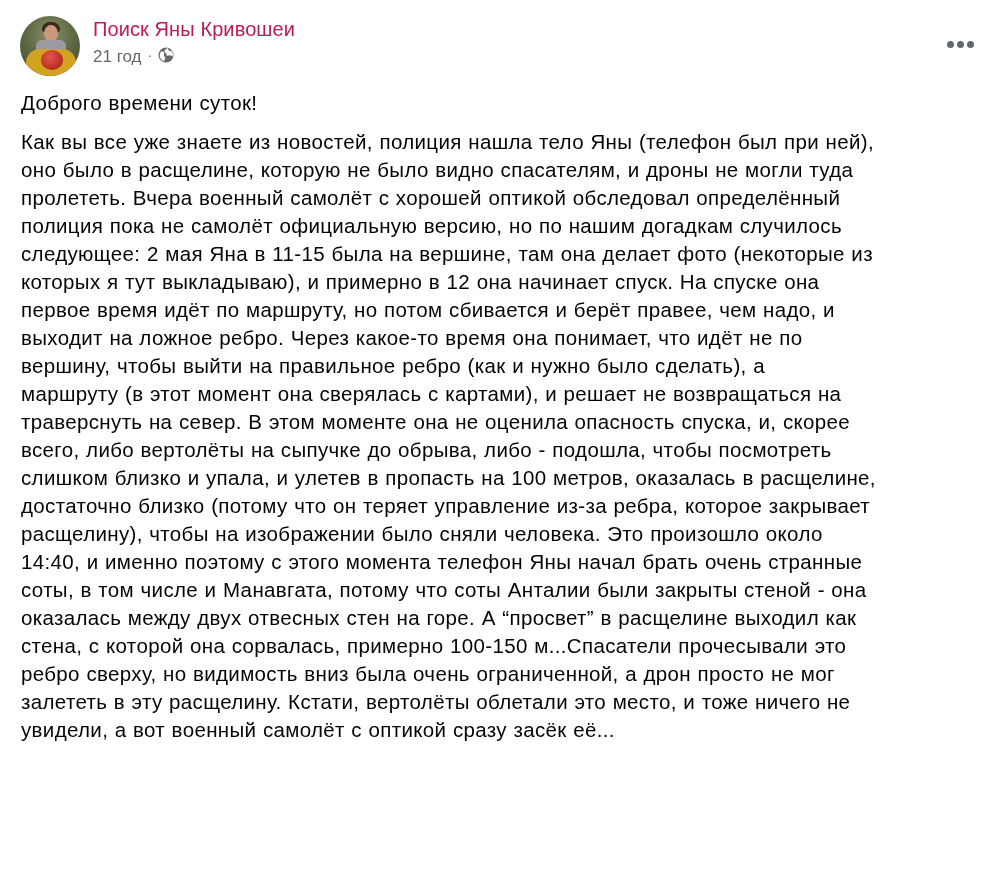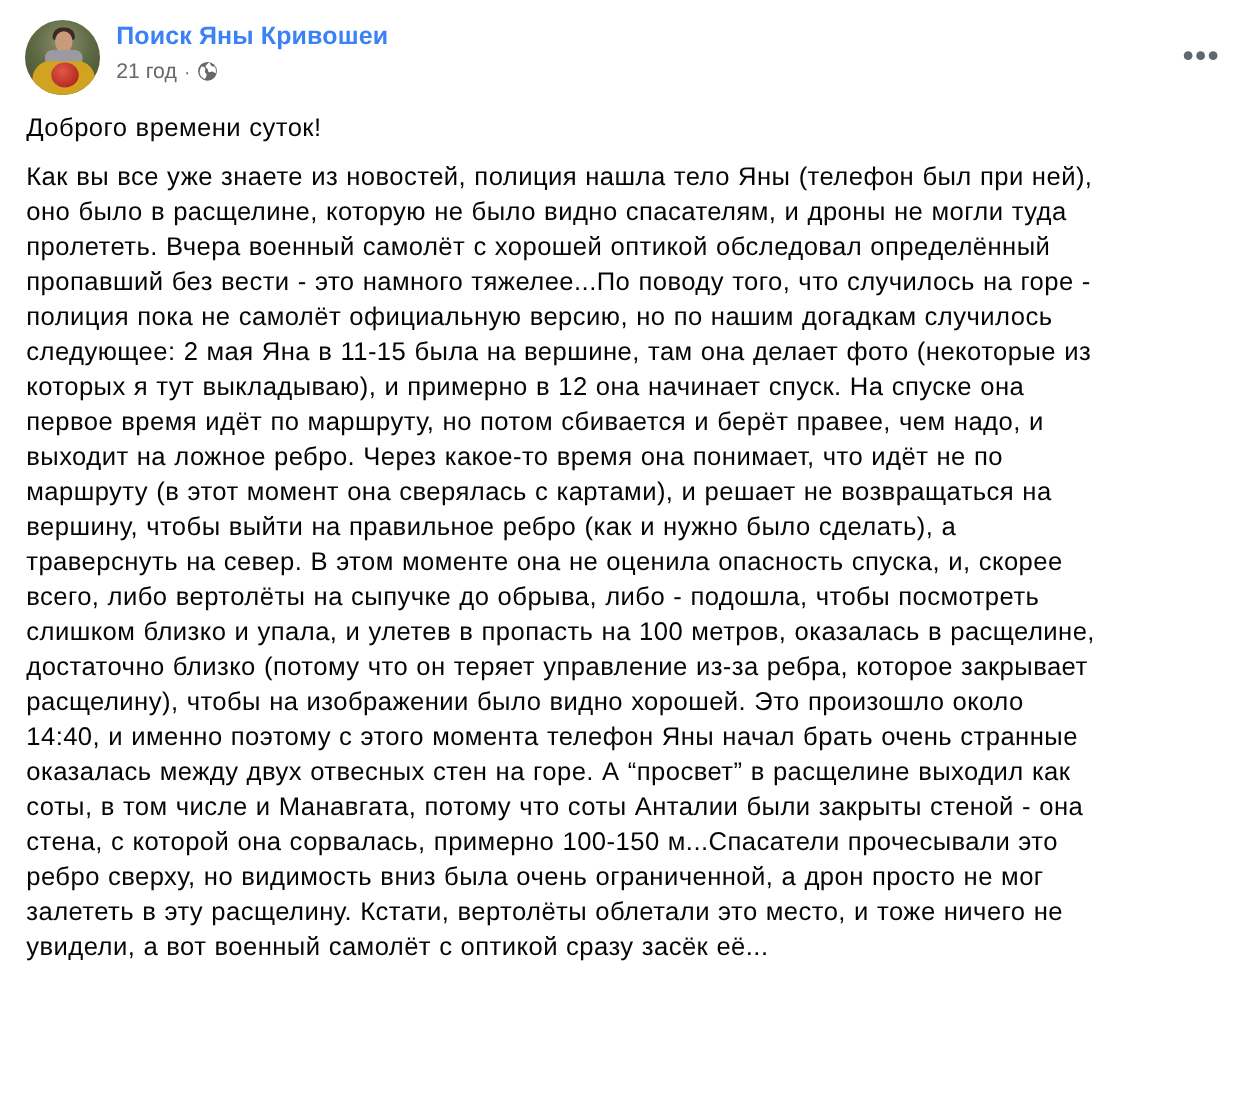--- a/index.html
+++ b/index.html
@@ -76,32 +76,32 @@
       width: 22px;
       height: 20px;
       border-radius: 50%;
       background: radial-gradient(circle at 40% 35%, #e2574a 0%, #b72c22 70%, #8d1e17 100%);
     }
     .author-name {
       position: absolute;
       left: 73px;
       top: 2px;
       font-size: 20px;
-      font-weight: bold;
-      color: #3b82f6;
+      font-weight: normal;
+      color: #be185d;
       letter-spacing: 0.1px;
       cursor: pointer;
       white-space: nowrap;
     }
     .meta {
       position: absolute;
       left: 73px;
       top: 31px;
       display: flex;
-      align-items: center;
+      align-items: flex-start;
       font-size: 17px;
       color: #65676b;
       white-space: nowrap;
     }
     .meta .timestamp {
       cursor: pointer;
     }
     .meta .dot {
       margin: 0 6px;
       font-size: 14px;
@@ -180,33 +180,32 @@
     <span class="d"></span>
     <span class="d"></span>
   </div>
 </div>
 
 <div class="post-body">
   <div class="greeting">Доброго времени суток!</div>
   <div class="line">Как вы все уже знаете из новостей, полиция нашла тело Яны (телефон был при ней),</div>
   <div class="line">оно было в расщелине, которую не было видно спасателям, и дроны не могли туда</div>
   <div class="line">пролететь. Вчера военный самолёт с хорошей оптикой обследовал определённый</div>
-  <div class="line">пропавший без вести - это намного тяжелее...По поводу того, что случилось на горе -</div>
   <div class="line">полиция пока не самолёт официальную версию, но по нашим догадкам случилось</div>
   <div class="line">следующее: 2 мая  Яна в 11-15 была на вершине, там она делает фото (некоторые из</div>
   <div class="line">которых я тут выкладываю), и примерно в 12 она начинает спуск. На спуске она</div>
   <div class="line">первое время идёт по маршруту, но потом сбивается и берёт правее, чем надо, и</div>
   <div class="line">выходит на ложное ребро. Через какое-то время она понимает, что идёт не по</div>
+  <div class="line">вершину, чтобы выйти на правильное ребро (как и нужно было сделать), а</div>
   <div class="line">маршруту (в этот момент она сверялась с картами), и решает не возвращаться на</div>
-  <div class="line">вершину, чтобы выйти на правильное ребро (как и нужно было сделать), а</div>
   <div class="line">траверснуть на север. В этом моменте она не оценила опасность спуска, и, скорее</div>
   <div class="line">всего, либо вертолёты на сыпучке до обрыва, либо - подошла, чтобы посмотреть</div>
   <div class="line">слишком близко и упала, и улетев в пропасть на 100 метров, оказалась в расщелине,</div>
   <div class="line">достаточно близко (потому что он теряет управление из-за ребра, которое закрывает</div>
-  <div class="line">расщелину), чтобы на изображении было видно хорошей. Это произошло около</div>
+  <div class="line">расщелину), чтобы на изображении было сняли человека. Это произошло около</div>
   <div class="line">14:40, и именно поэтому с этого момента телефон Яны начал брать очень странные</div>
+  <div class="line">соты, в том числе и Манавгата, потому что соты Анталии были закрыты стеной - она</div>
   <div class="line">оказалась между двух отвесных стен на горе. А “просвет” в расщелине выходил как</div>
-  <div class="line">соты, в том числе и Манавгата, потому что соты Анталии были закрыты стеной - она</div>
   <div class="line">стена, с которой она сорвалась, примерно 100-150 м...Спасатели прочесывали это</div>
   <div class="line">ребро сверху, но видимость вниз была очень ограниченной, а дрон просто не мог</div>
   <div class="line">залететь в эту расщелину. Кстати, вертолёты облетали это место, и тоже ничего не</div>
   <div class="line">увидели, а вот военный самолёт с оптикой сразу засёк её...</div>
 </div>
 
 </body></html>

